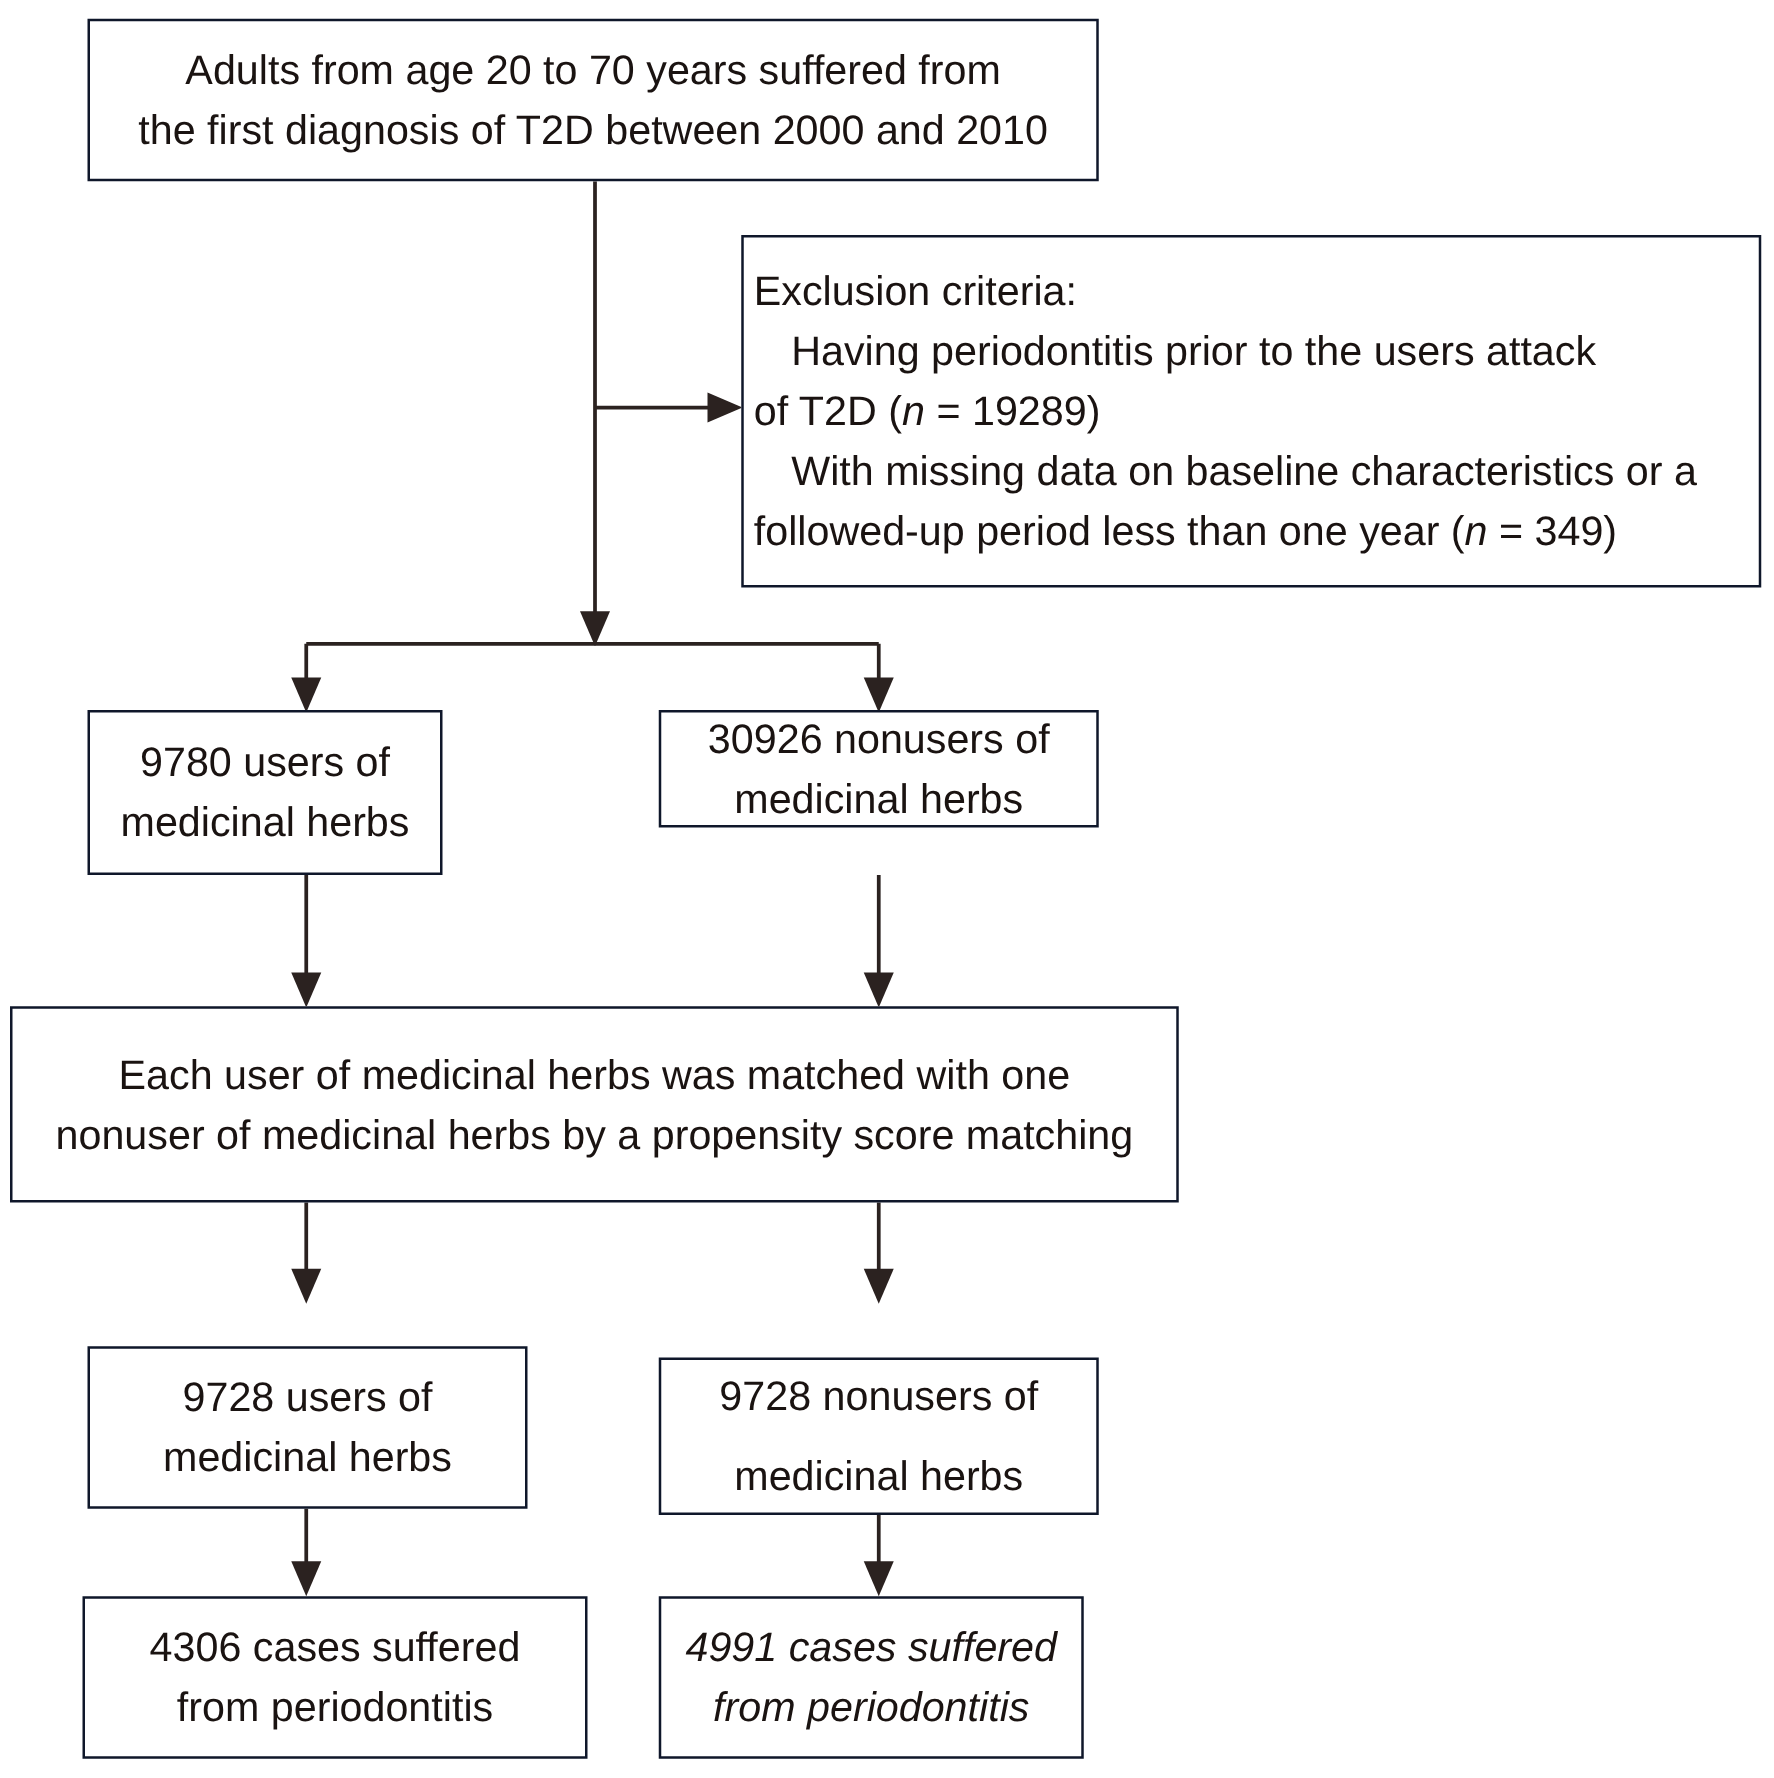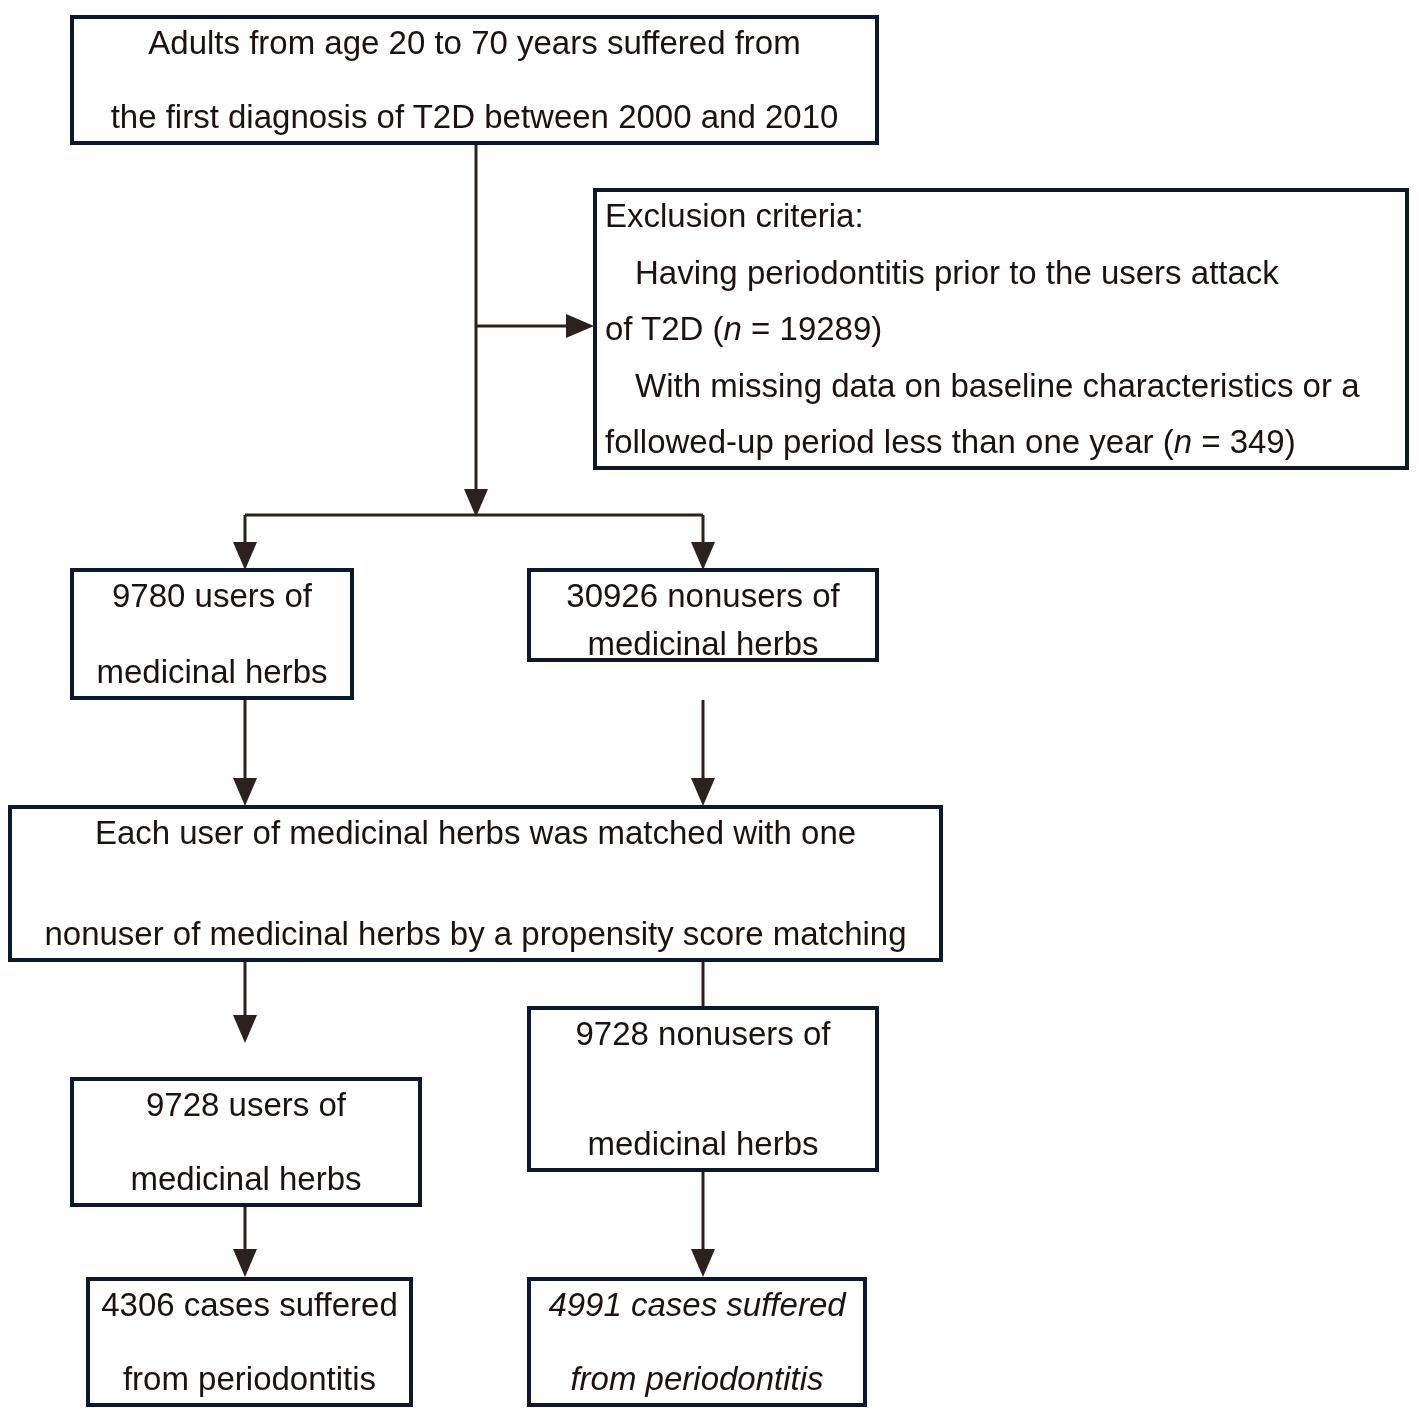--- a/index.html
+++ b/index.html
@@ -13,25 +13,25 @@
   #canvas {
     position: relative;
     width: 1419px;
     height: 1422px;
     background: #ffffff;
     overflow: hidden;
   }
   .node {
     position: absolute;
     box-sizing: border-box;
-    border: 4px solid #0f172a;
+    border: 2px solid #0f172a;
     background: #ffffff;
     display: flex;
     flex-direction: column;
-    justify-content: space-between;
+    justify-content: center;
     color: #1a1311;
   }
   .node .line {
     font-size: 33px;
     line-height: 48px;
     white-space: pre;
   }
   .centered .line {
     text-align: center;
   }
@@ -126,26 +126,26 @@
   <div class="node centered" style="left:8px; top:805px; width:935px; height:157px;">
     <div class="line">Each user of medicinal herbs was matched with one</div>
     <div class="line">nonuser of medicinal herbs by a propensity score matching</div>
   </div>
 
   <div class="node centered" style="left:70px; top:1042px; width:352px; height:130px;margin-top:35px;">
     <div class="line">9728 users of</div>
     <div class="line">medicinal herbs</div>
   </div>
 
-  <div class="node centered" style="left:527px; top:1006px; width:352px; height:166px;gap:16px;">
+  <div class="node centered" style="left:527px; top:1086px; width:352px; height:126px;gap:16px;">
     <div class="line">9728 nonusers of</div>
     <div class="line">medicinal herbs</div>
   </div>
 
-  <div class="node centered" style="left:86px; top:1277px; width:327px; height:130px;">
+  <div class="node centered" style="left:66px; top:1277px; width:404px; height:130px;">
     <div class="line">4306 cases suffered</div>
     <div class="line">from periodontitis</div>
   </div>
 
   <div class="node centered" style="left:527px; top:1277px; width:340px; height:130px;font-style:italic;">
     <div class="line">4991 cases suffered</div>
     <div class="line">from periodontitis</div>
   </div>
 
 </div>

